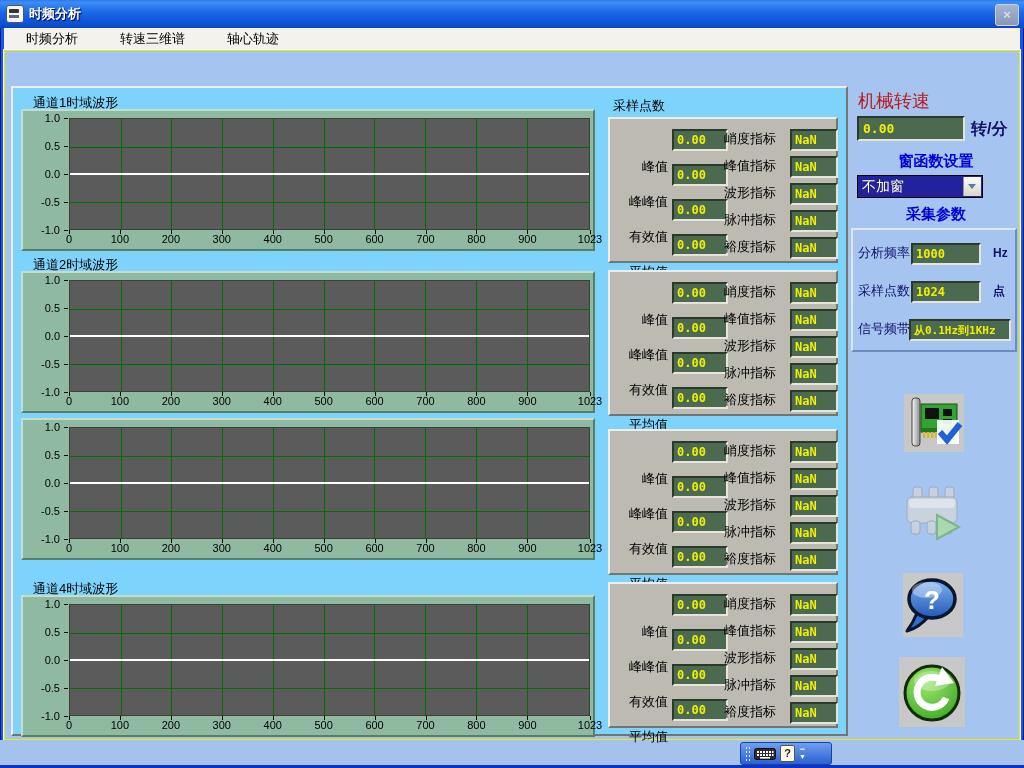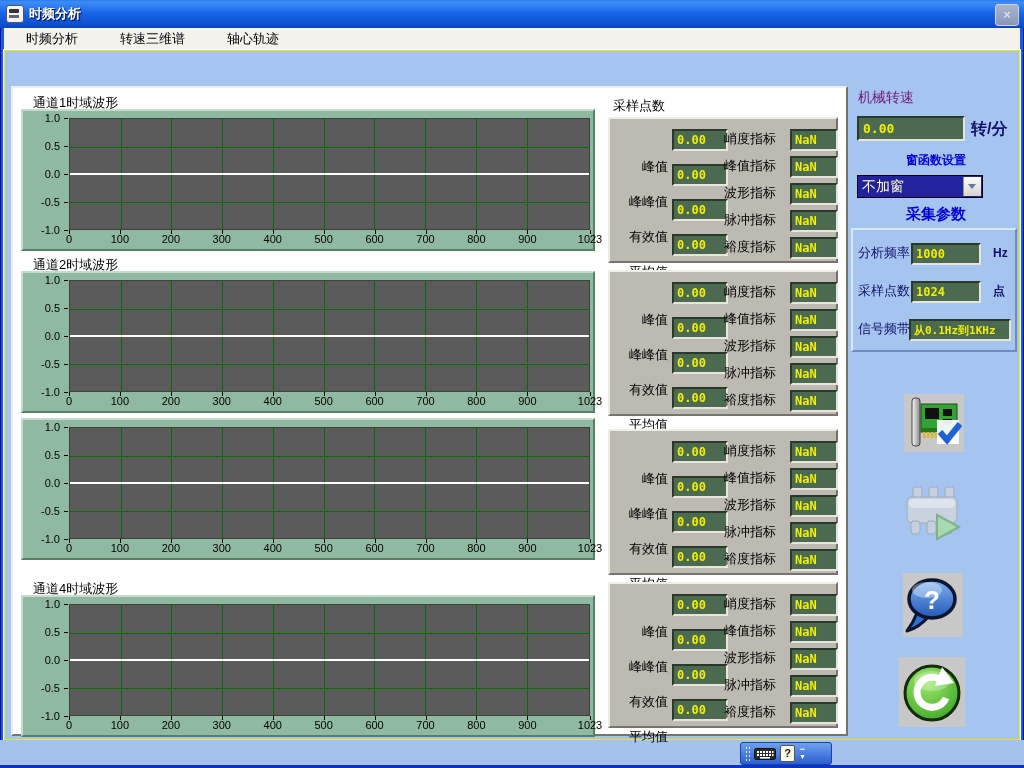--- a/index.html
+++ b/index.html
@@ -28,21 +28,21 @@
     border-bottom:3px solid #0D33C4;box-sizing:border-box;}
   
   .content{position:absolute;left:4px;top:50px;width:1016px;height:690px;box-sizing:border-box;
     background:#A5C4F0;border:1px solid #ECEC00;box-shadow:0 0 0 1px #F8F8F2;}
   
   .tabstrip{position:absolute;left:6px;top:11px;height:24px;display:flex;}
   .tab{height:21px;margin-top:3px;padding:0 12px;font-size:13px;line-height:21px;color:#000;
     background:#B2AFA8;border-top:2px solid #E8E6E0;border-left:2px solid #E8E6E0;
     border-right:2px solid #75736E;border-radius:3px 3px 0 0;margin-right:2px;}
   .tab.active{height:24px;margin-top:0;background:#C2BFB8;position:relative;z-index:3;}
-  .tabpage{position:absolute;left:6px;top:35px;width:837px;height:650px;background:#ffffff;
+  .tabpage{position:absolute;left:6px;top:35px;width:837px;height:650px;background:#7dd3fc;
     border-top:2px solid #EFEDE7;border-left:2px solid #EFEDE7;
     border-bottom:2px solid #76746F;border-right:2px solid #76746F;box-sizing:border-box;z-index:2;}
   
   .charts-column{position:absolute;left:8px;top:6px;}
   .chart-module{height:162px;}
   .chart-label{margin-left:12px;height:15px;font-size:13px;color:#000;}
   .chart-frame{position:relative;width:574px;height:142px;background:#90B9A1;
     border-top:2px solid #C6DCCC;border-left:2px solid #C6DCCC;
     border-bottom:2px solid #567F65;border-right:2px solid #567F65;box-sizing:border-box;}
   .plot{position:absolute;left:46px;top:7px;width:521px;height:112px;background:#5B5B5B;
@@ -64,25 +64,25 @@
   .pg-label{position:absolute;height:20px;line-height:20px;font-size:13px;color:#000;white-space:nowrap;}
   .pg-label.left{left:0;width:58px;text-align:right;margin-top:28px;}
   .pg-label.right{left:114px;width:64px;}
   .green-box{position:absolute;height:14px;padding:2px 3px;background:#4C6A50;color:#F0F000;
     font-family:"DejaVu Sans Mono","Liberation Mono",monospace;font-size:12px;font-weight:bold;
     border:2px solid;border-color:#2A392C #E6E4DC #E6E4DC #2A392C;white-space:nowrap;overflow:hidden;}
   .pg-val-left{left:62px;width:46px;}
   .pg-val-right{left:180px;width:38px;}
   
   .right-panel{position:absolute;left:844px;top:0;width:176px;height:690px;}
-  .rp-speed-label{position:absolute;left:9px;top:38px;font-size:14px;color:#701a75;}
+  .rp-speed-label{position:absolute;left:9px;top:38px;font-size:18px;color:#b91c1c;}
   .rp-speed-box{left:8px;top:65px;width:96px;height:15px;padding:3px 4px;font-size:13px;}
   .rp-speed-unit{position:absolute;left:122px;top:68px;font-size:16px;font-weight:bold;color:#10106A;}
   .rp-wf-title{position:absolute;left:8px;top:101px;width:158px;text-align:center;
-    font-size:12px;font-weight:bold;color:#0000D8;}
+    font-size:15px;font-weight:bold;color:#0000D8;}
   .dropdown{position:absolute;left:8px;top:124px;width:126px;height:23px;background:#22229C;
     border:1px solid #000;box-sizing:border-box;}
   .dd-text{position:absolute;left:4px;top:2px;font-size:14px;color:#FFFFD0;}
   .dd-btn{position:absolute;right:1px;top:1px;width:17px;height:19px;
     background:linear-gradient(180deg,#FDFDFB,#D8D4CA);border-left:1px solid #9A968C;}
   .dd-chevron{position:absolute;left:4px;top:7px;width:0;height:0;
     border-left:4px solid transparent;border-right:4px solid transparent;border-top:5px solid #5A7BA8;}
   .rp-acq-title{position:absolute;left:8px;top:154px;width:158px;text-align:center;
     font-size:15px;font-weight:bold;color:#0000D8;}
   .acq-frame{position:absolute;left:2px;top:177px;width:166px;height:124px;box-sizing:border-box;

